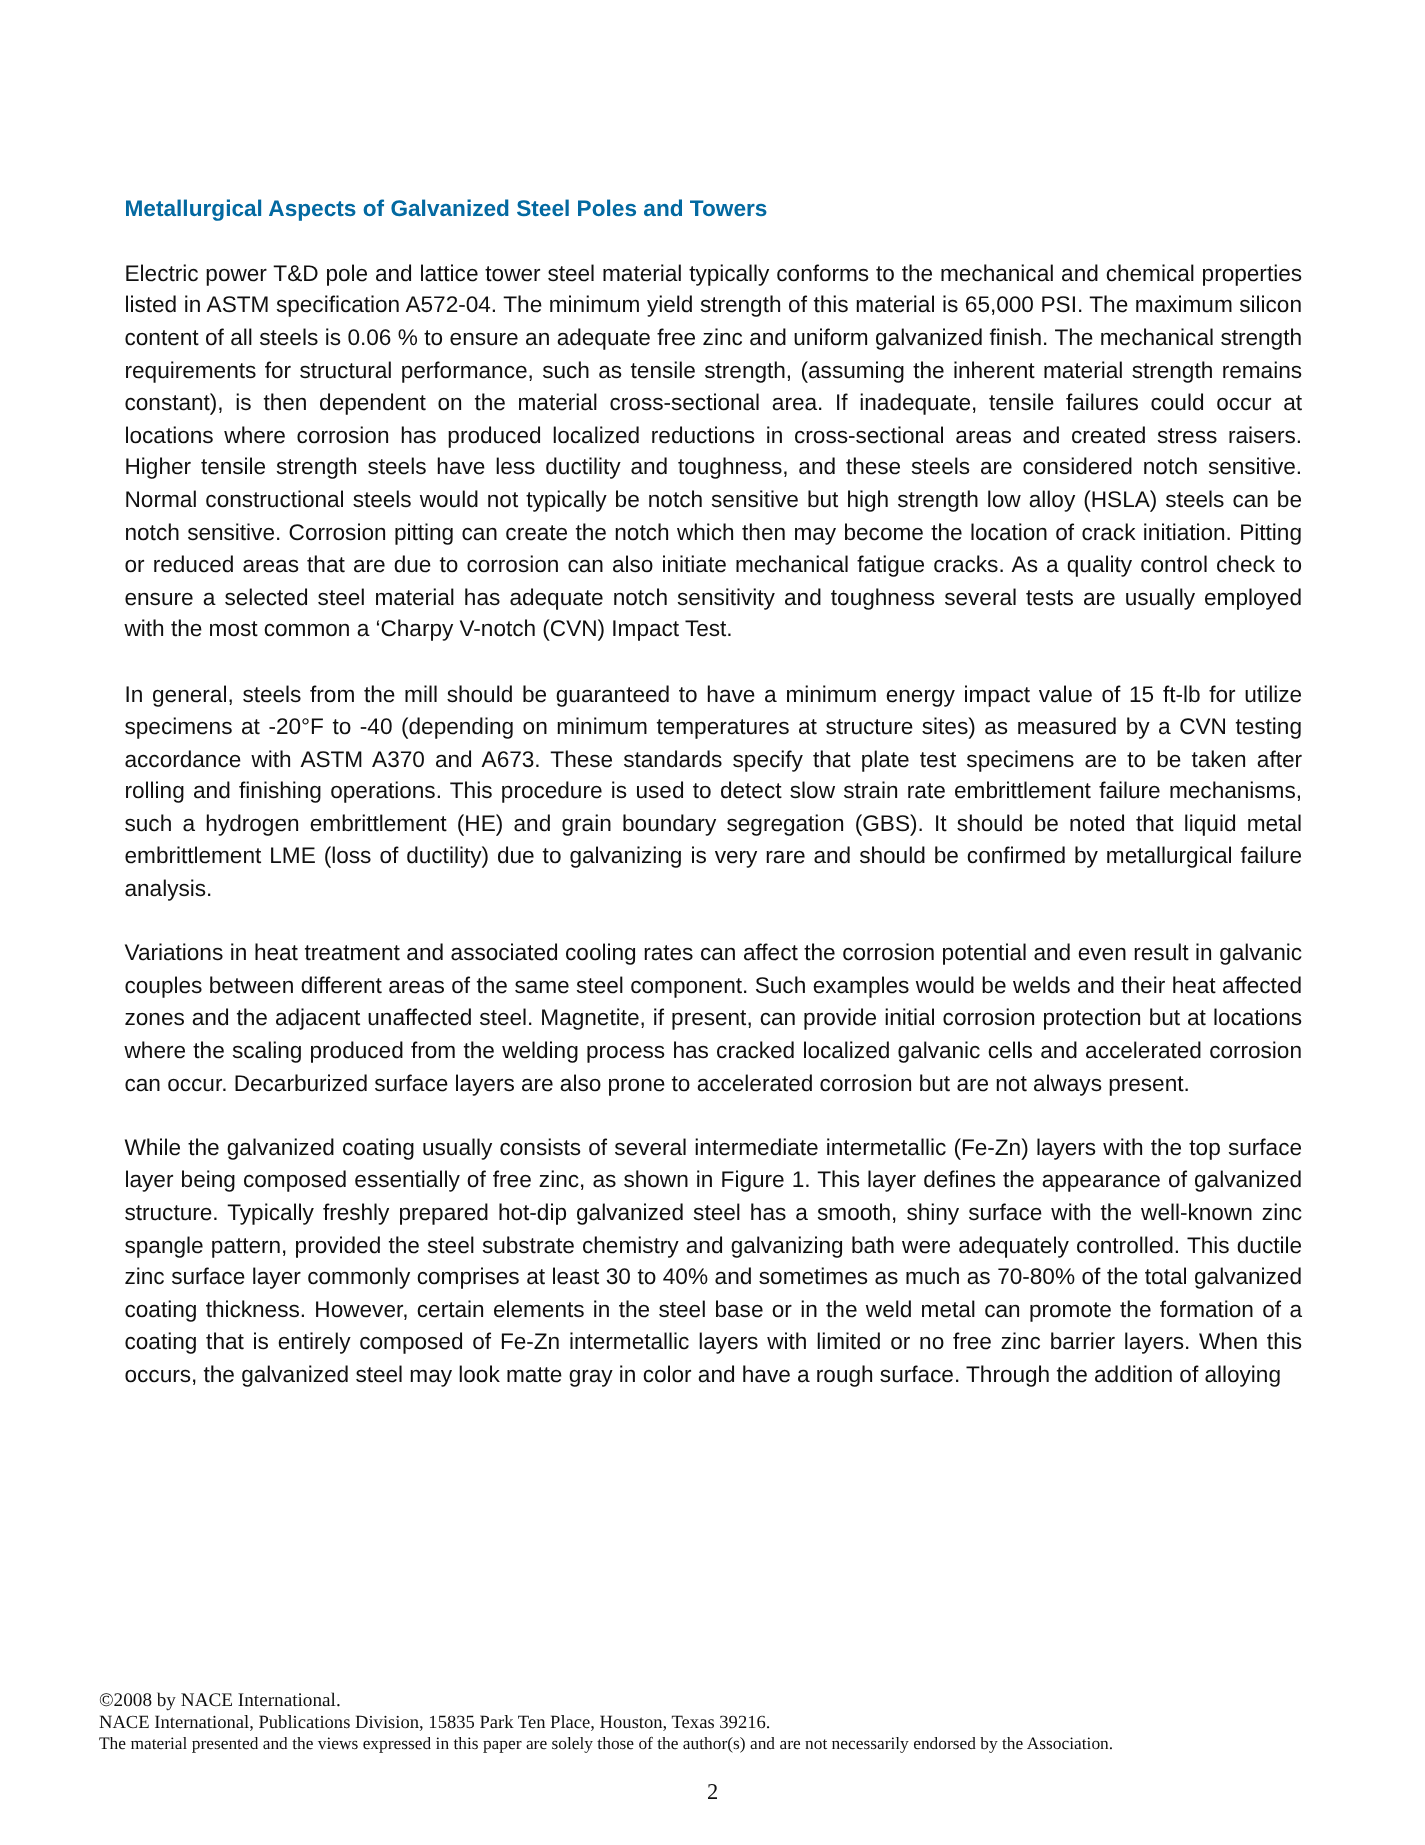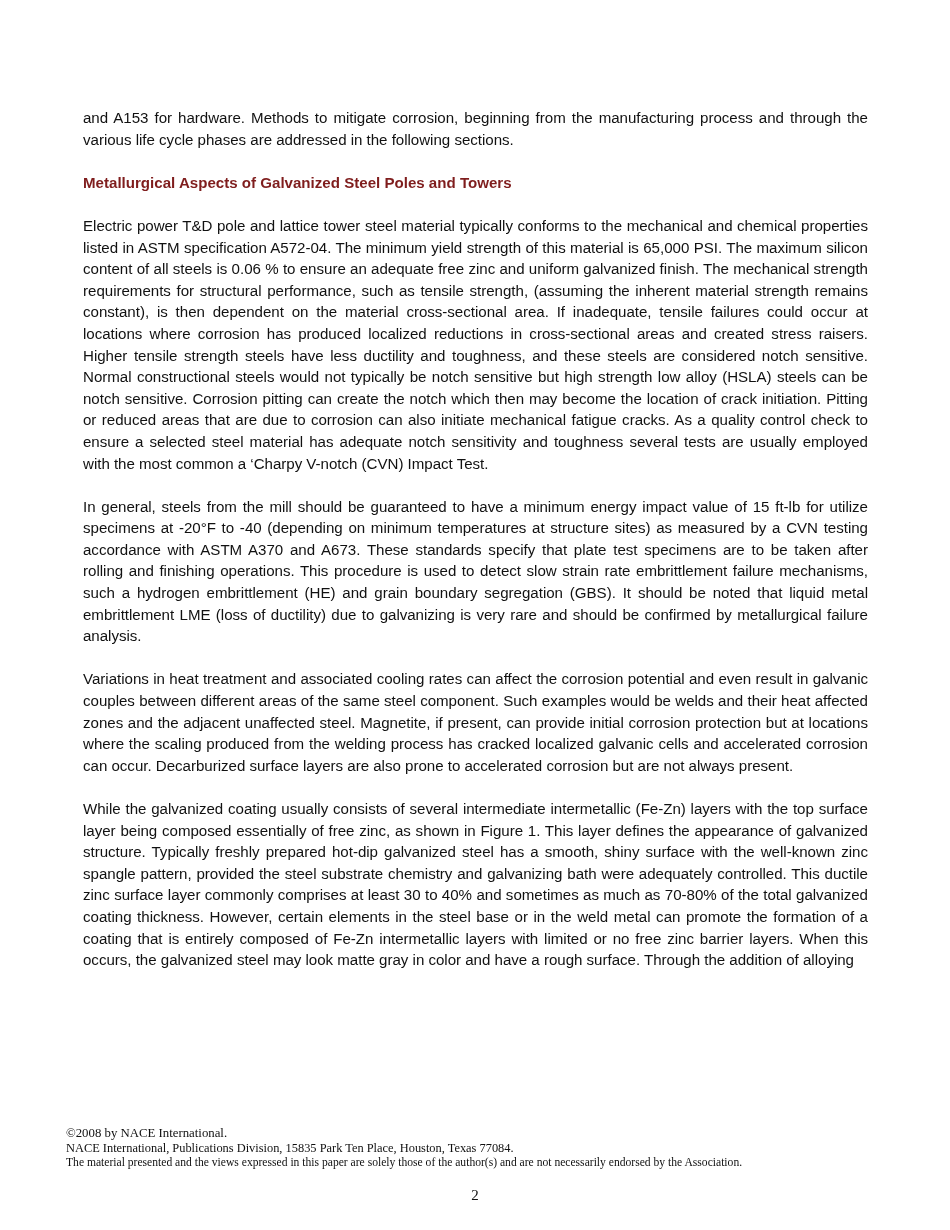--- a/index.html
+++ b/index.html
@@ -50,21 +50,21 @@
   .gap {
     height: 21.6px;
   }
 
   h2.heading {
     margin: 0;
     font-size: 15.1px;
     line-height: 21.6px;
     font-weight: bold;
     text-align: left;
-    color: #7f1d1d;
+    color: #0369a1;
     font-family: "Liberation Sans", sans-serif;
   }
 
   
   #footer {
     position: absolute;
     left: 66px;
     top: 1126px;
     width: 790px;
     font-family: "Liberation Serif", "DejaVu Serif", serif;
@@ -96,21 +96,20 @@
     color: #101010;
   }
 </style>
 </head>
 <body>
 
 <div id="page">
 
   <div id="content">
 
-    <p class="para">and A153 for hardware.  Methods to mitigate corrosion, beginning from the manufacturing process and through the various life cycle phases are addressed in the following sections.</p>
 
     <div class="gap"></div>
 
     <h2 class="heading">Metallurgical Aspects of Galvanized Steel Poles and Towers</h2>
 
     <div class="gap"></div>
 
     <p class="para">Electric power T&amp;D pole and lattice tower steel material typically conforms to the mechanical and chemical properties listed in ASTM specification A572-04. The minimum yield strength of this material is 65,000 PSI. The maximum silicon content of all steels is 0.06 % to ensure an adequate free zinc and uniform galvanized finish. The mechanical strength requirements for structural performance, such as tensile strength, (assuming the inherent material strength remains constant), is then dependent on the material cross-sectional area.  If inadequate, tensile failures could occur at locations where corrosion has produced localized reductions in cross-sectional areas and created stress raisers. Higher tensile strength steels have less ductility and toughness, and these steels are considered notch sensitive. Normal constructional steels would not typically be notch sensitive but high strength low alloy (HSLA) steels can be notch sensitive. Corrosion pitting can create the notch which then may become the location of crack initiation. Pitting or reduced areas that are due to corrosion can also initiate mechanical fatigue cracks. As a quality control check to ensure a selected steel material has adequate notch sensitivity and toughness several tests are usually employed with the most common a ‘Charpy V-notch (CVN) Impact Test.</p>
 
     <div class="gap"></div>
@@ -122,19 +121,19 @@
     <p class="para">Variations in heat treatment and associated cooling rates can affect the corrosion potential and even result in galvanic couples between different areas of the same steel component. Such examples would be welds and their heat affected zones and the adjacent unaffected steel. Magnetite, if present, can provide initial corrosion protection but at locations where the scaling produced from the welding process has cracked localized galvanic cells and accelerated corrosion can occur. Decarburized surface layers are also prone to accelerated corrosion but are not always present.</p>
 
     <div class="gap"></div>
 
     <p class="para">While the galvanized coating usually consists of several intermediate intermetallic (Fe-Zn) layers with the top surface layer being composed essentially of free zinc, as shown in Figure 1. This layer defines the appearance of galvanized structure. Typically freshly prepared hot-dip galvanized steel has a smooth, shiny surface with the well-known zinc spangle pattern, provided the steel substrate chemistry and galvanizing bath were adequately controlled.  This ductile zinc surface layer commonly comprises at least 30 to 40% and sometimes as much as 70-80% of the total galvanized coating thickness. However, certain elements in the steel base or in the weld metal can promote the formation of a coating that is entirely composed of Fe-Zn intermetallic layers with limited or no free zinc barrier layers. When this occurs, the galvanized steel may look matte gray in color and have a rough surface. Through the addition of alloying</p>
 
   </div>
 
   <div id="footer">
     <div class="foot-line first">©2008 by NACE International.</div>
-    <div class="foot-line">NACE International, Publications Division, 15835 Park Ten Place, Houston, Texas 77084.</div>
+    <div class="foot-line">NACE International, Publications Division, 15835 Park Ten Place, Houston, Texas 39216.</div>
     <div class="foot-line small">The material presented and the views expressed in this paper are solely those of the author(s) and are not necessarily endorsed by the Association.</div>
   </div>
 
   <div id="page-number">2</div>
 
 </div>
 
 </body></html>

